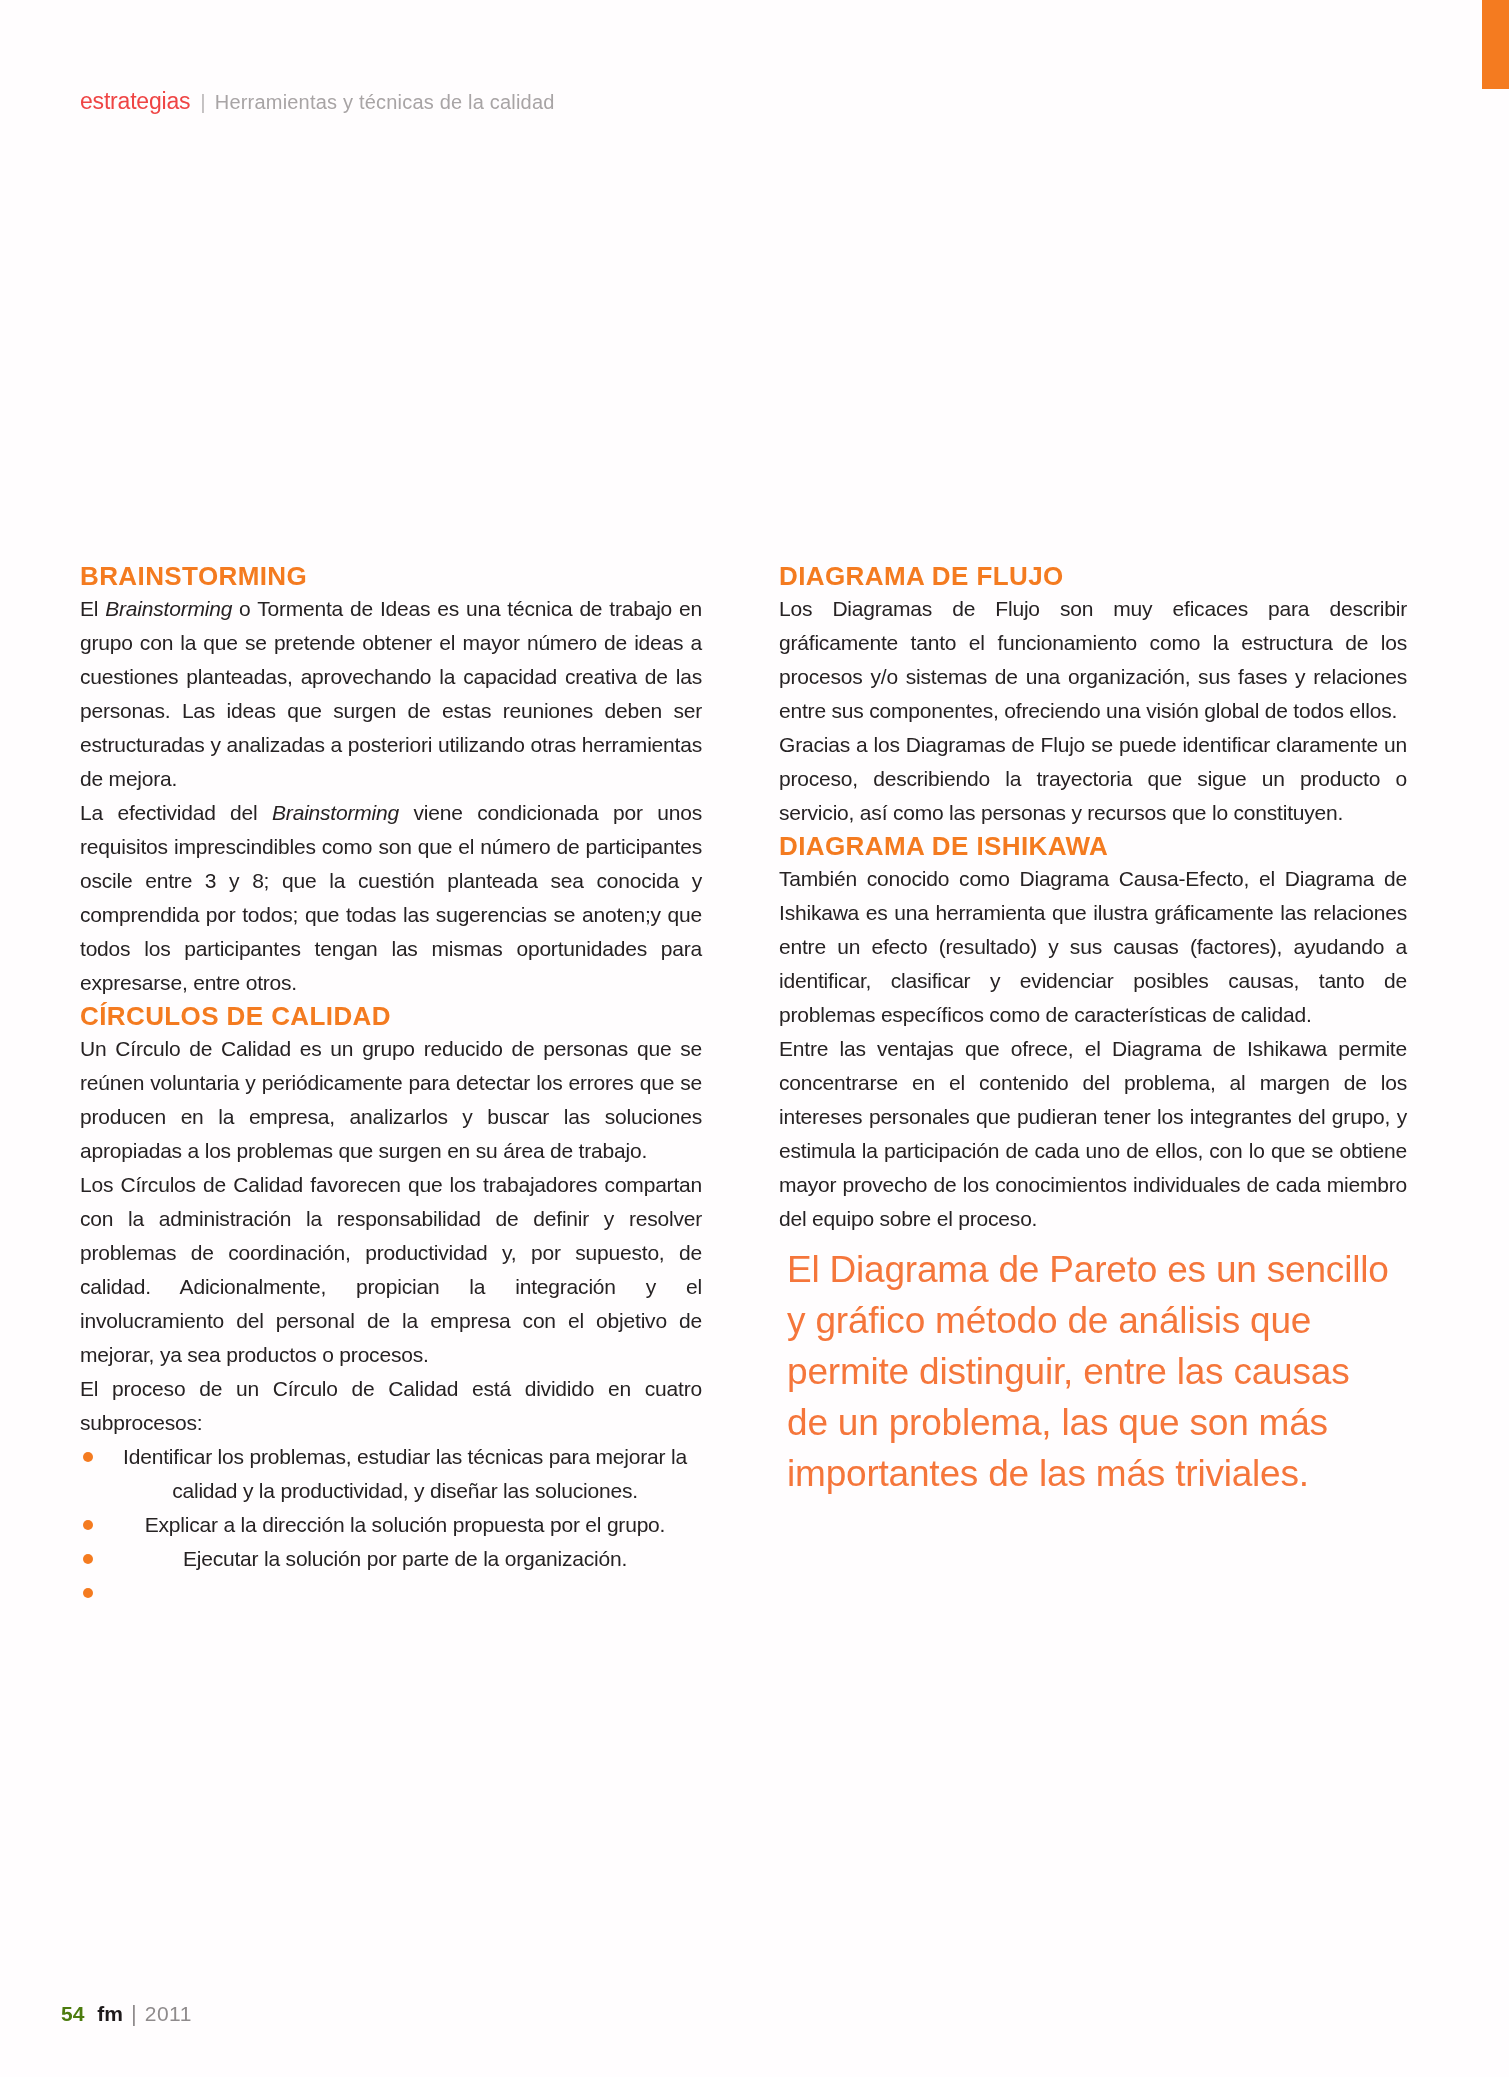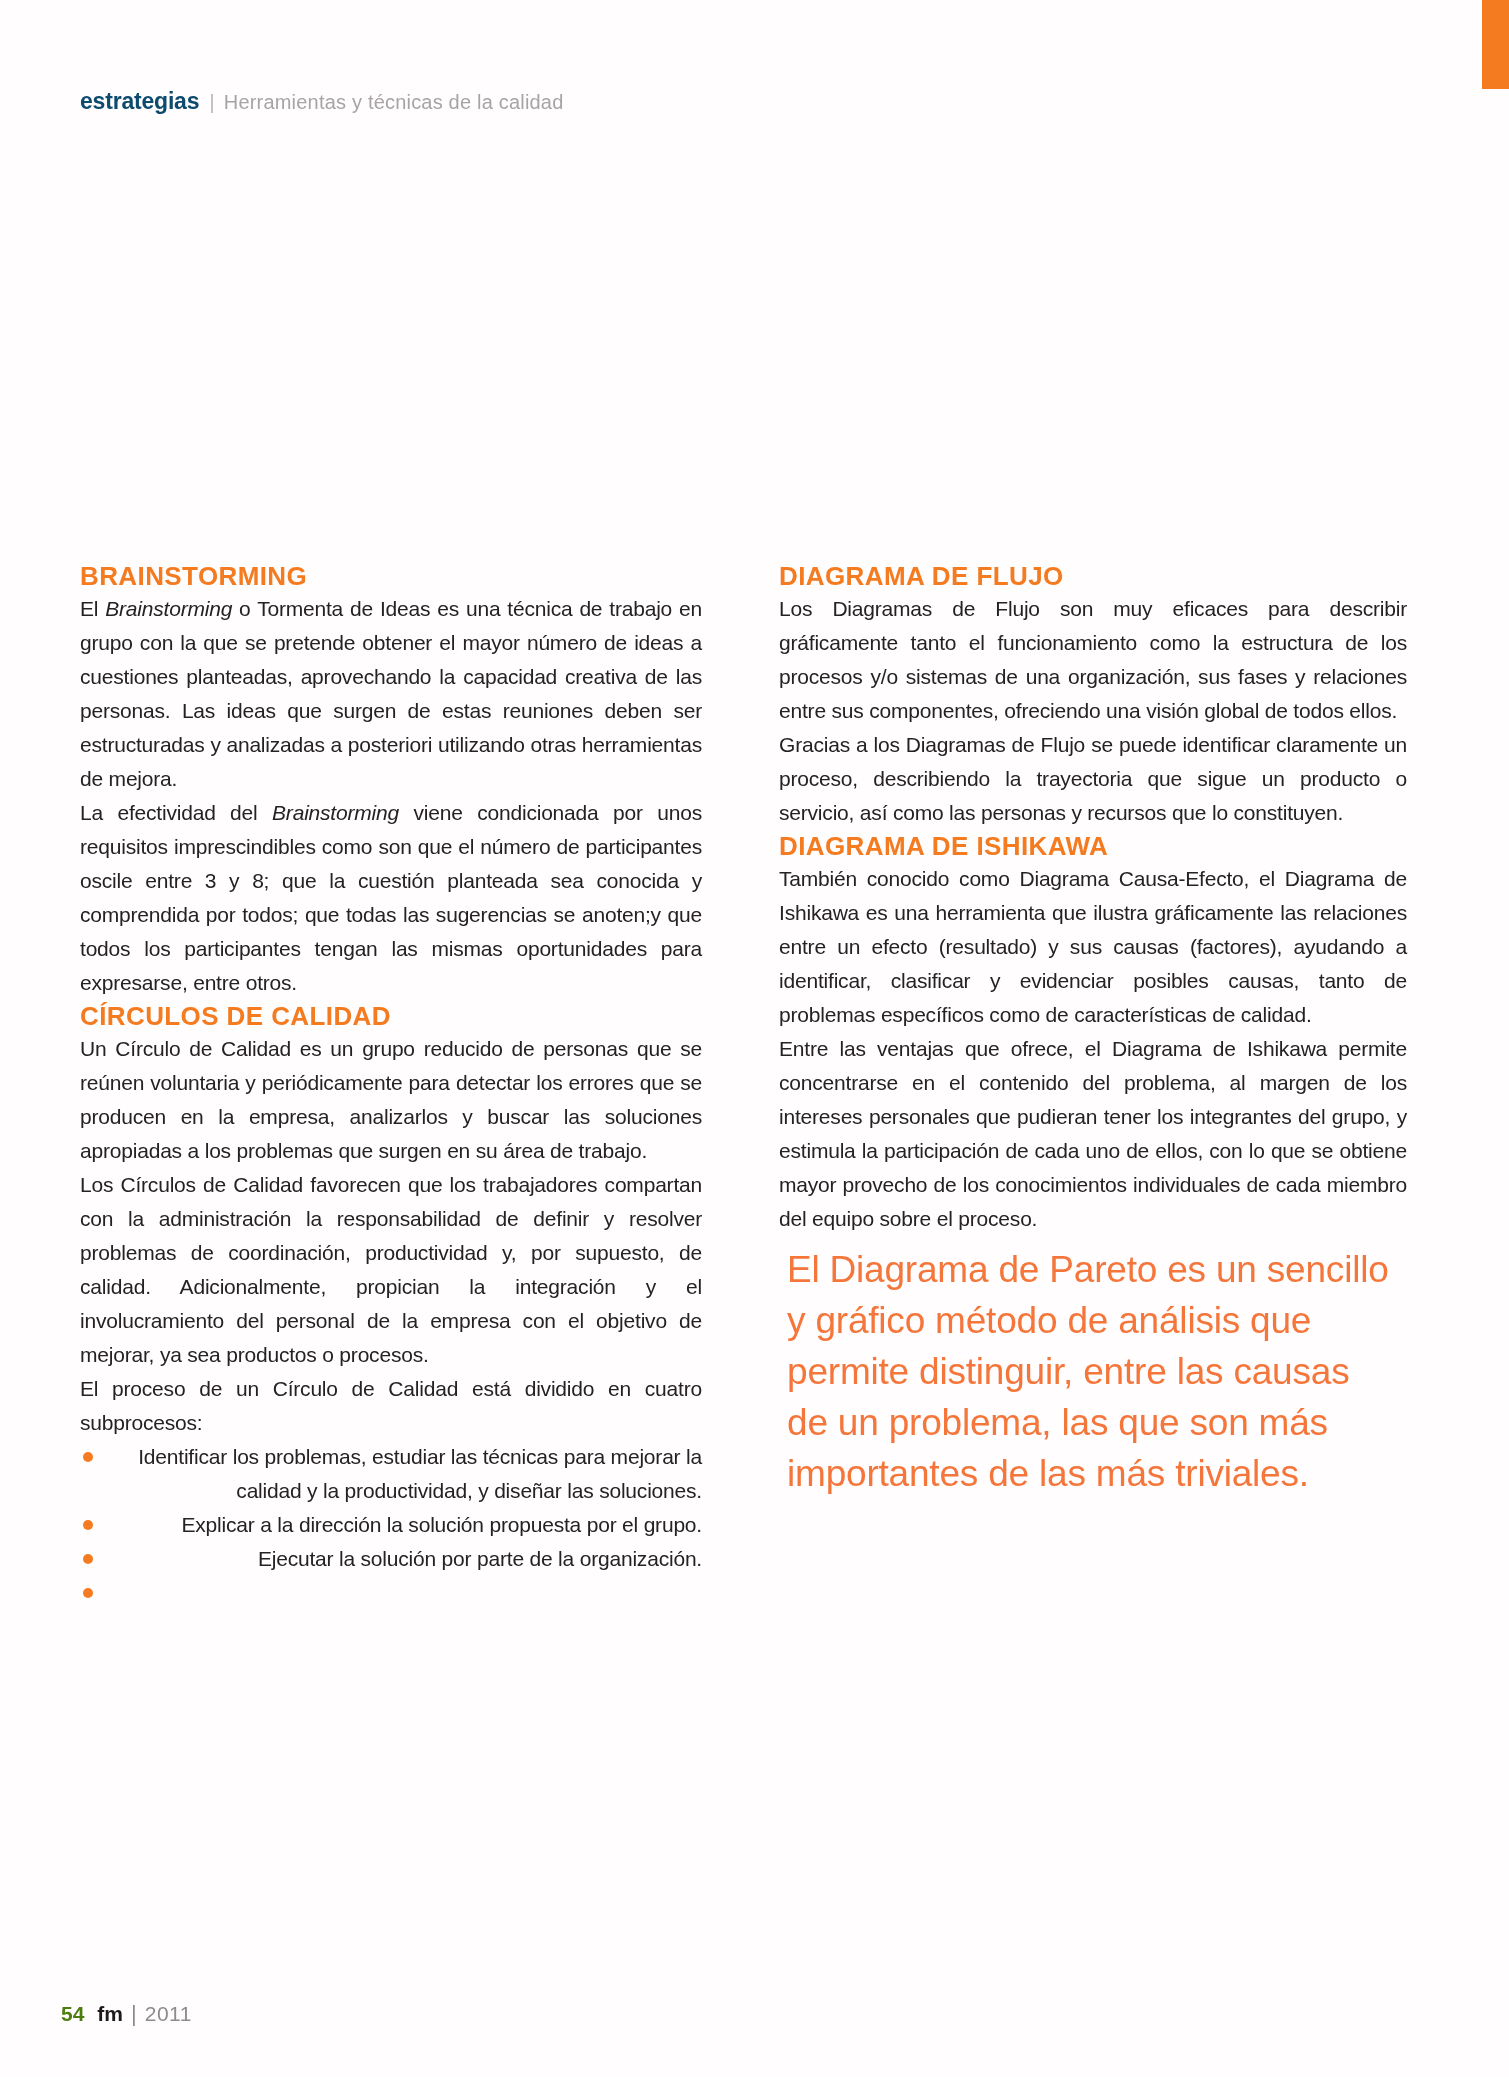--- a/index.html
+++ b/index.html
@@ -19,21 +19,21 @@
     overflow:hidden;
   }
   .corner-tab{
     position:absolute;top:0;right:0;width:27px;height:89px;
     background:var(--accent);
   }
   .page-header{
     position:absolute;left:80px;top:88px;
     display:flex;align-items:baseline;white-space:nowrap;
   }
-  .section-label{font-size:23px;font-weight:bold;color:#0c4a6e;letter-spacing:-0.2px;}
+  .section-label{font-size:23px;font-weight:normal;color:#ef4444;letter-spacing:-0.2px;}
   .header-sep{font-size:21px;color:#bdbab b;color:#bdbabb;margin:0 9px 0 10px;font-weight:normal;}
   .header-subtitle{font-size:20px;color:#a8a4a5;letter-spacing:0.2px;}
   .col{position:absolute;top:560px;}
   .col-left{left:80px;width:622px;}
   .col-right{left:779px;width:628px;}
   h2.sec{
     font-size:26px;font-weight:bold;color:var(--accent);
     margin:0;letter-spacing:0.4px;line-height:32px;
   }
   p.body{
@@ -55,21 +55,21 @@
   .mt-h2-right{margin-top:53px;}
   .mt-p3-right{margin-top:43px;}
   .mt-p4-right{margin-top:40px;}
   .mt-quote-right{margin-top:144px;}
   ul.bullets{
     list-style:none;margin:0;padding:0;
   }
   ul.bullets li{
     position:relative;padding-left:28px;
     font-size:21px;line-height:34px;letter-spacing:-0.2px;
-    text-align:right;
+    text-align:center;
   }
   ul.bullets .bullet{
     position:absolute;left:3px;top:12px;width:10px;height:10px;
     border-radius:50%;background:var(--accent);
   }
   .pull-quote{
     font-size:37px;line-height:51px;color:var(--quote);
     letter-spacing:-0.2px;margin:8px;text-align:left;
   }
   .page-footer{

